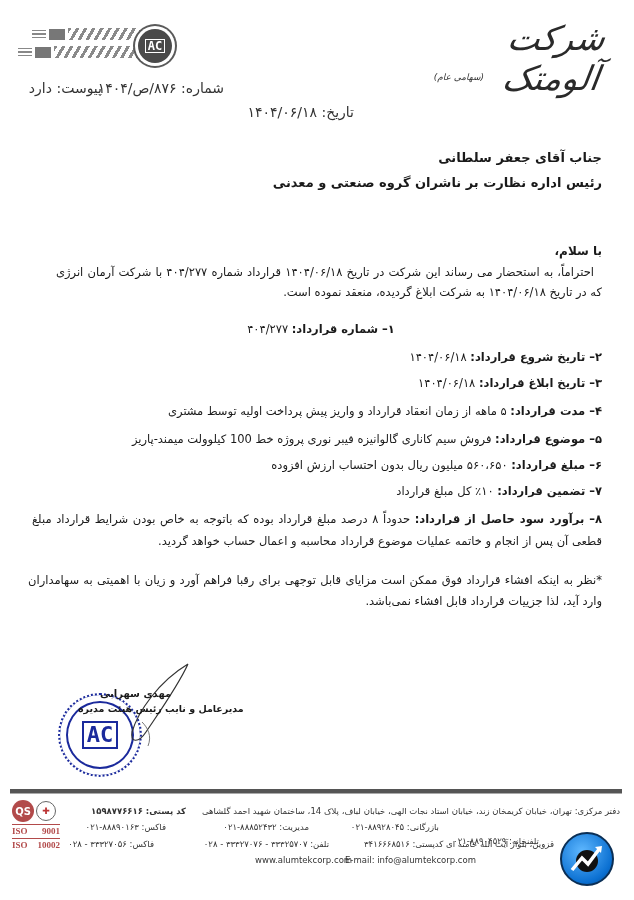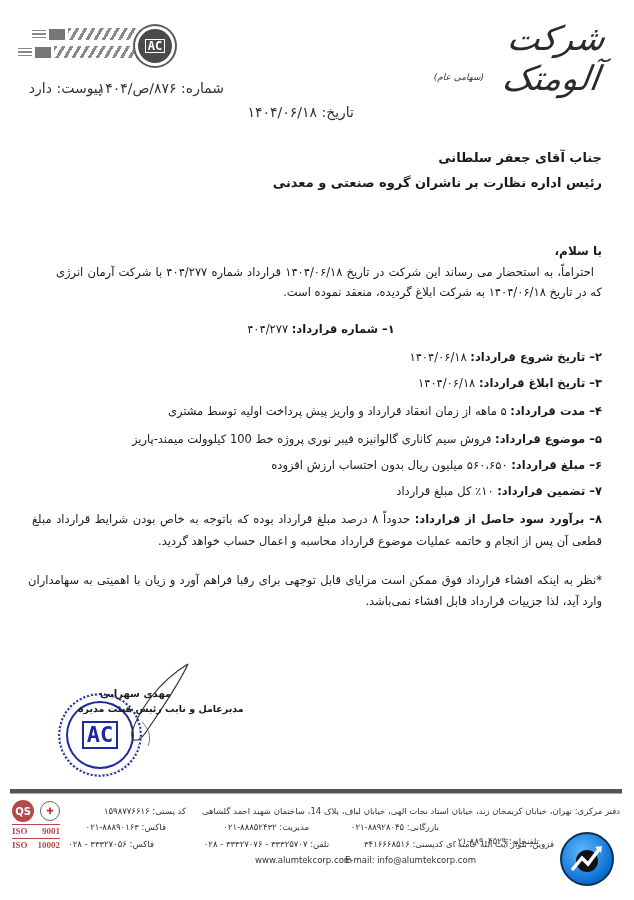--- a/index.html
+++ b/index.html
@@ -36,21 +36,21 @@
   .sig-title { left:78px; top:703px; font-size:9.5px; font-weight:bold; }
   .seal { left:58px; top:693px; width:80px; height:80px; border-radius:50%;
     border:2px dotted #1b2a9c; box-shadow: inset 0 0 0 6px #fff, inset 0 0 0 8px #1b2a9c; display:flex; align-items:center; justify-content:center; }
   .seal span { color:#1b2a9c; font-weight:bold; font-size:22px; border:2px solid #1b2a9c; padding:0 3px; line-height:24px; font-family:"DejaVu Sans Mono", monospace; }
   .signature { left:118px; top:662px; width:80px; height:90px; }
 
   
   .rule { left:10px; right:12px; top:789px; height:4px; background:#555; border-bottom:1px solid #aaa; }
   .foot { font-size:8.5px; color:#333; white-space:nowrap; }
   .qs { left:12px; top:800px; width:48px; height:60px; }
-  .qs-mark { display:flex; align-items:center; gap:2px;justify-content:space-between; }
+  .qs-mark { display:flex; align-items:center; gap:2px; }
   .qs-circle { width:22px; height:22px; border-radius:50%; background:#b24a4a; color:#fff; font-weight:bold; font-size:10px; display:flex; align-items:center; justify-content:center; }
   .swiss { width:18px; height:18px; border-radius:50%; border:1.5px solid #666; display:flex; align-items:center; justify-content:center; font-size:9px; color:#b33; }
   .iso { display:flex; justify-content:space-between; font-size:9px; color:#b24a4a; border-top:1px solid #b24a4a; margin-top:2px; padding-top:1px; font-weight:bold;font-family:Liberation Serif, serif; }
   .chart-logo { left:560px; top:832px; width:50px; height:50px; border-radius:50%; background:radial-gradient(circle at 40% 35%, #5fb8ff, #0a6fd1 70%, #06407a); border:2px solid #0b2f55;
     display:flex; align-items:center; justify-content:center; }
 </style>
 </head>
 <body>
 
 <div class="abs rtl brand-name">شرکت آلومتک</div>
@@ -131,21 +131,21 @@
       <span>ISO</span>
       <span>9001</span>
     </div>
   <div class="iso">
       <span>ISO</span>
       <span>10002</span>
     </div>
 </div>
 
 <div class="abs rtl foot" style="right:14px; top:806px;">دفتر مرکزی: تهران، خیابان کریمخان زند، خیابان استاد نجات الهی، خیابان لباف، پلاک 14، ساختمان شهید احمد گلشاهی</div>
-<div class="abs rtl foot" style="right:448px; top:806px;">کد پستی: ۱۵۹۸۷۷۶۶۱۶</div>
+<div class="abs rtl foot" style="right:448px; top:806px;font-weight:bold;">کد پستی: ۱۵۹۸۷۷۶۶۱۶</div>
 
 <div class="abs rtl foot" style="right:95px; top:822px;margin-top:14px;">تلفنخانه: ۸۸۹۰۴۵۲۹-۰۲۱</div>
 <div class="abs rtl foot" style="right:195px; top:822px;">بازرگانی: ۸۸۹۲۸۰۴۵-۰۲۱</div>
 <div class="abs rtl foot" style="right:325px; top:822px;">مدیریت: ۸۸۸۵۲۴۳۲-۰۲۱</div>
 <div class="abs rtl foot" style="right:468px; top:822px;">فاکس: ۸۸۸۹۰۱۶۳-۰۲۱</div>
 
 <div class="abs rtl foot" style="right:80px; top:839px;">قزوین، بلوار آیت الله خامنه ای   کدپستی: ۳۴۱۶۶۶۸۵۱۶</div>
 <div class="abs rtl foot" style="right:305px; top:839px;">تلفن: ۳۳۳۲۵۷۰۷ - ۳۳۳۲۷۰۷۶ - ۰۲۸</div>
 <div class="abs rtl foot" style="right:480px; top:839px;">فاکس: ۳۳۳۲۷۰۵۶ - ۰۲۸</div>
 

